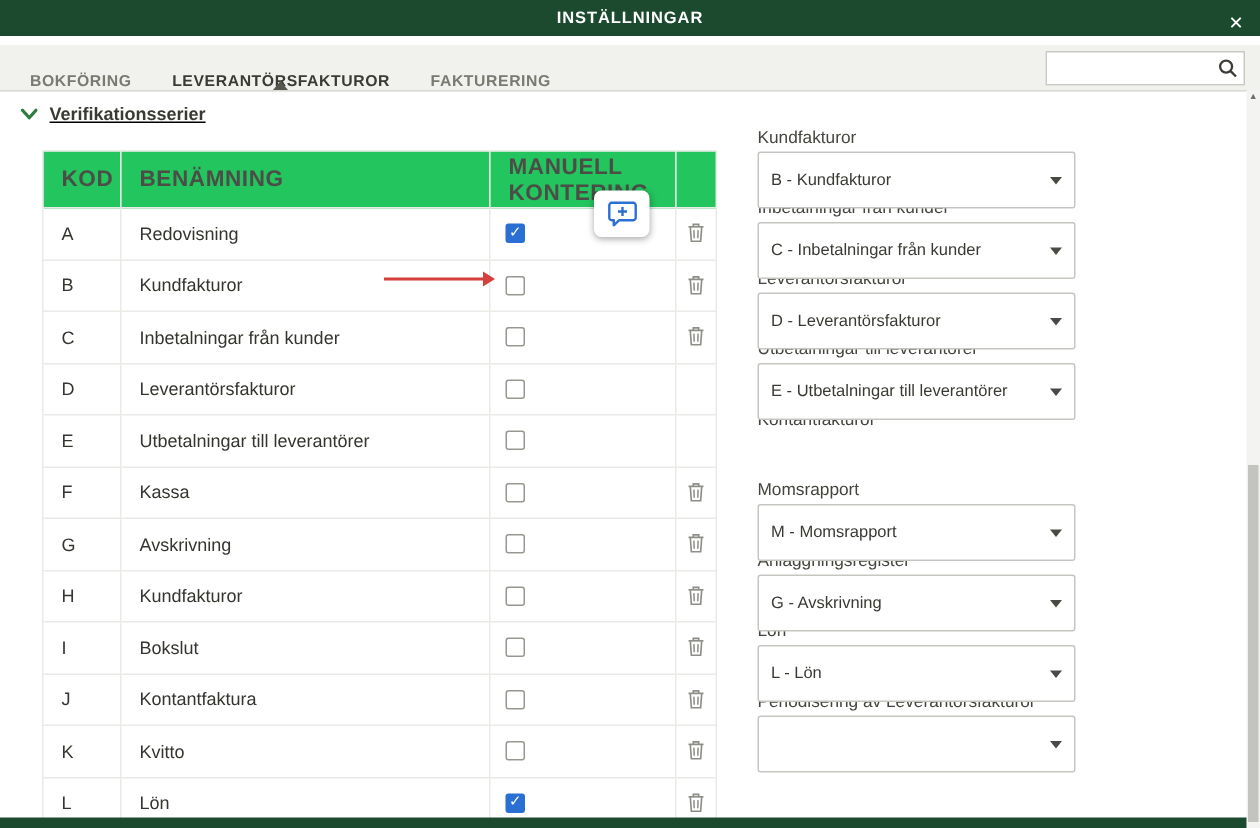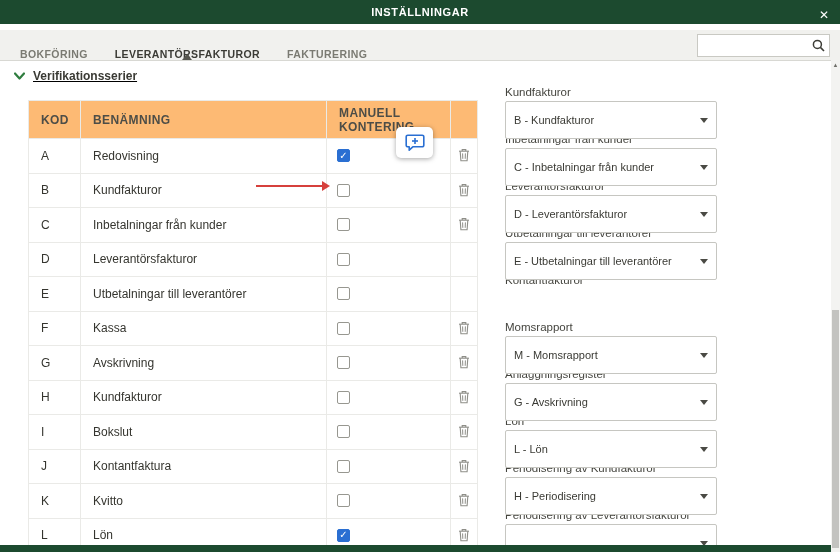--- a/index.html
+++ b/index.html
@@ -30,22 +30,22 @@
   .search-icon-wrap { width:22px; display:flex; align-items:center; justify-content:center; cursor:pointer; }
 
   
   .section-header { position:absolute; top:69px; left:14px; display:flex; align-items:center; gap:8px; cursor:pointer;text-decoration:underline; }
   .section-title { font-size:12px; font-weight:bold; color:#3a3a34; }
 
   
   .series-table { position:absolute; left:28px; top:100px; border-collapse:collapse; table-layout:fixed;
     width:449px; background:#fff; }
   .series-table th, .series-table td { border:1px solid #eaeae7; font-family:inherit; }
-  .series-table thead th { height:38px; text-align:left; font-size:12px; font-weight:bold;
-    letter-spacing:.4px; color:#4d4d47; padding-left:12px; background:#fdba74; }
+  .series-table thead th { height:38px; text-align:left; font-size:15px; font-weight:bold;
+    letter-spacing:.4px; color:#4d4d47; padding-left:12px; background:#22c55e; }
   .series-table tbody td { height:34.5px; font-size:12px; color:#35352f; padding-left:12px; }
   .series-table td.cell-check { padding-left:10px; }
   .series-table td.cell-trash { padding:0; text-align:center; }
 
   .checkbox { width:13px; height:13px; border:1px solid #979790; border-radius:2px; background:#fff;
     display:flex; align-items:center; justify-content:center; cursor:pointer;
     font-size:10px; color:#fff; line-height:1; }
   .checkbox.checked { background:#2a6fd2; border-color:#2a6fd2; }
 
   .trash-btn { background:none; border:none; cursor:pointer; padding:2px; line-height:0; }
@@ -450,27 +450,20 @@
   </div>
 
   <div class="dd-group">
     <span class="dd-label">Lön</span>
     <div class="dd-select">
       <span class="dd-value">L - Lön</span>
       <span class="dd-caret"></span>
     </div>
   </div>
 
-  <div class="dd-group">
-    <span class="dd-label">Periodisering av Kundfakturor</span>
-    <div class="dd-select">
-      <span class="dd-value">H - Periodisering</span>
-      <span class="dd-caret"></span>
-    </div>
-  </div>
 
   <div class="dd-group">
     <span class="dd-label">Periodisering av Leverantörsfakturor</span>
     <div class="dd-select">
       <span class="dd-value"></span>
       <span class="dd-caret"></span>
     </div>
   </div>
 </div>
 

